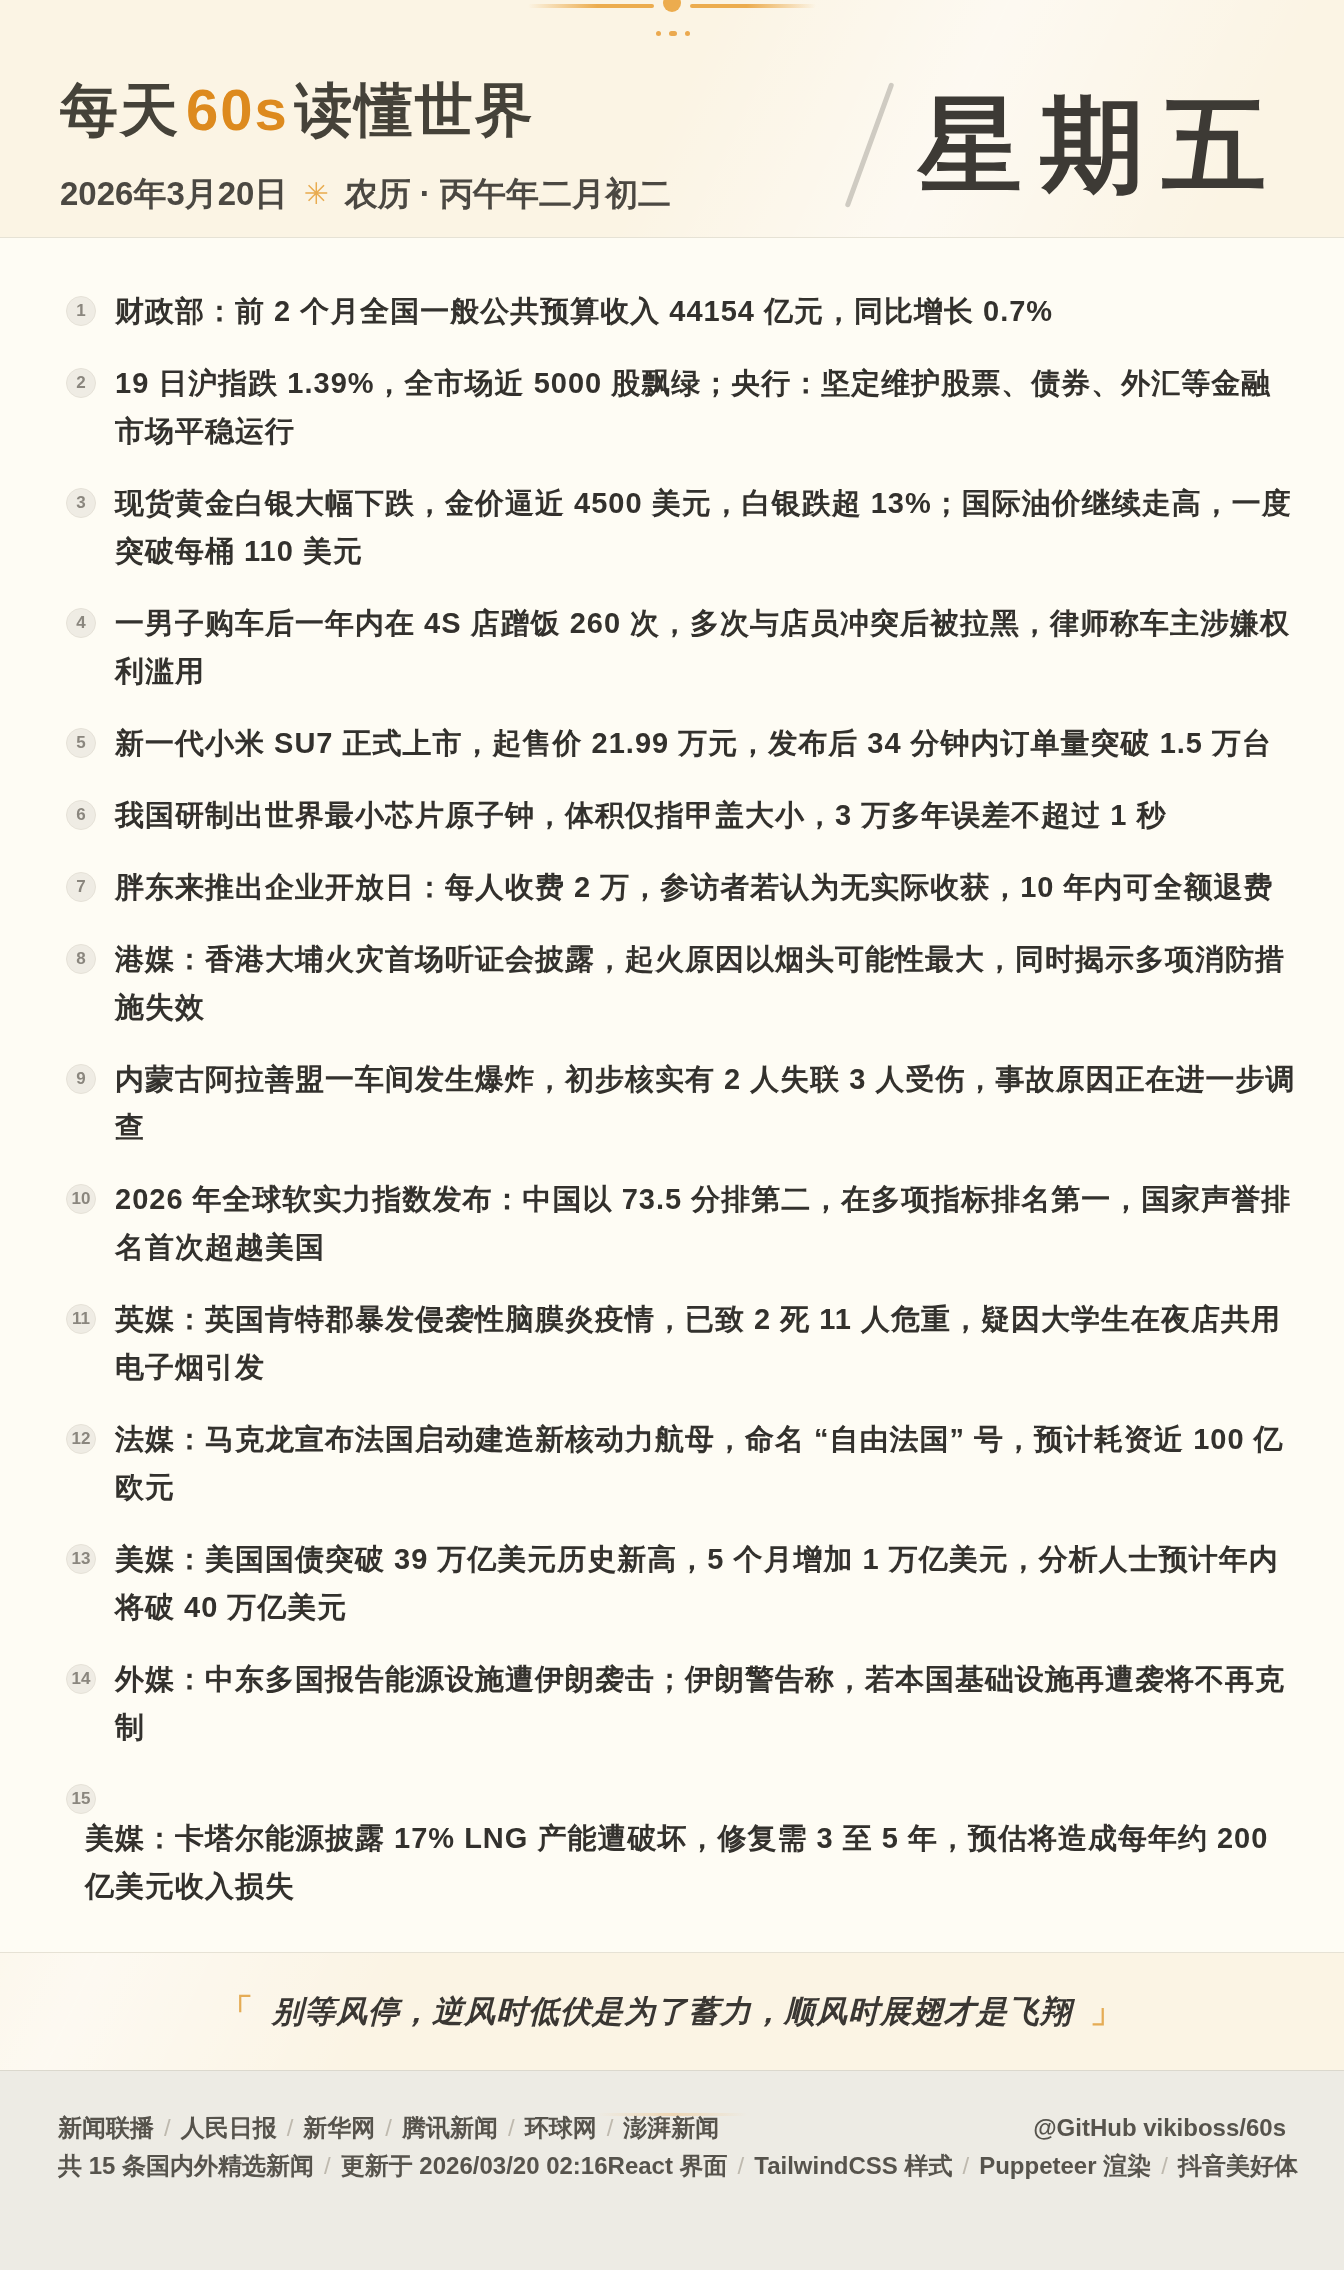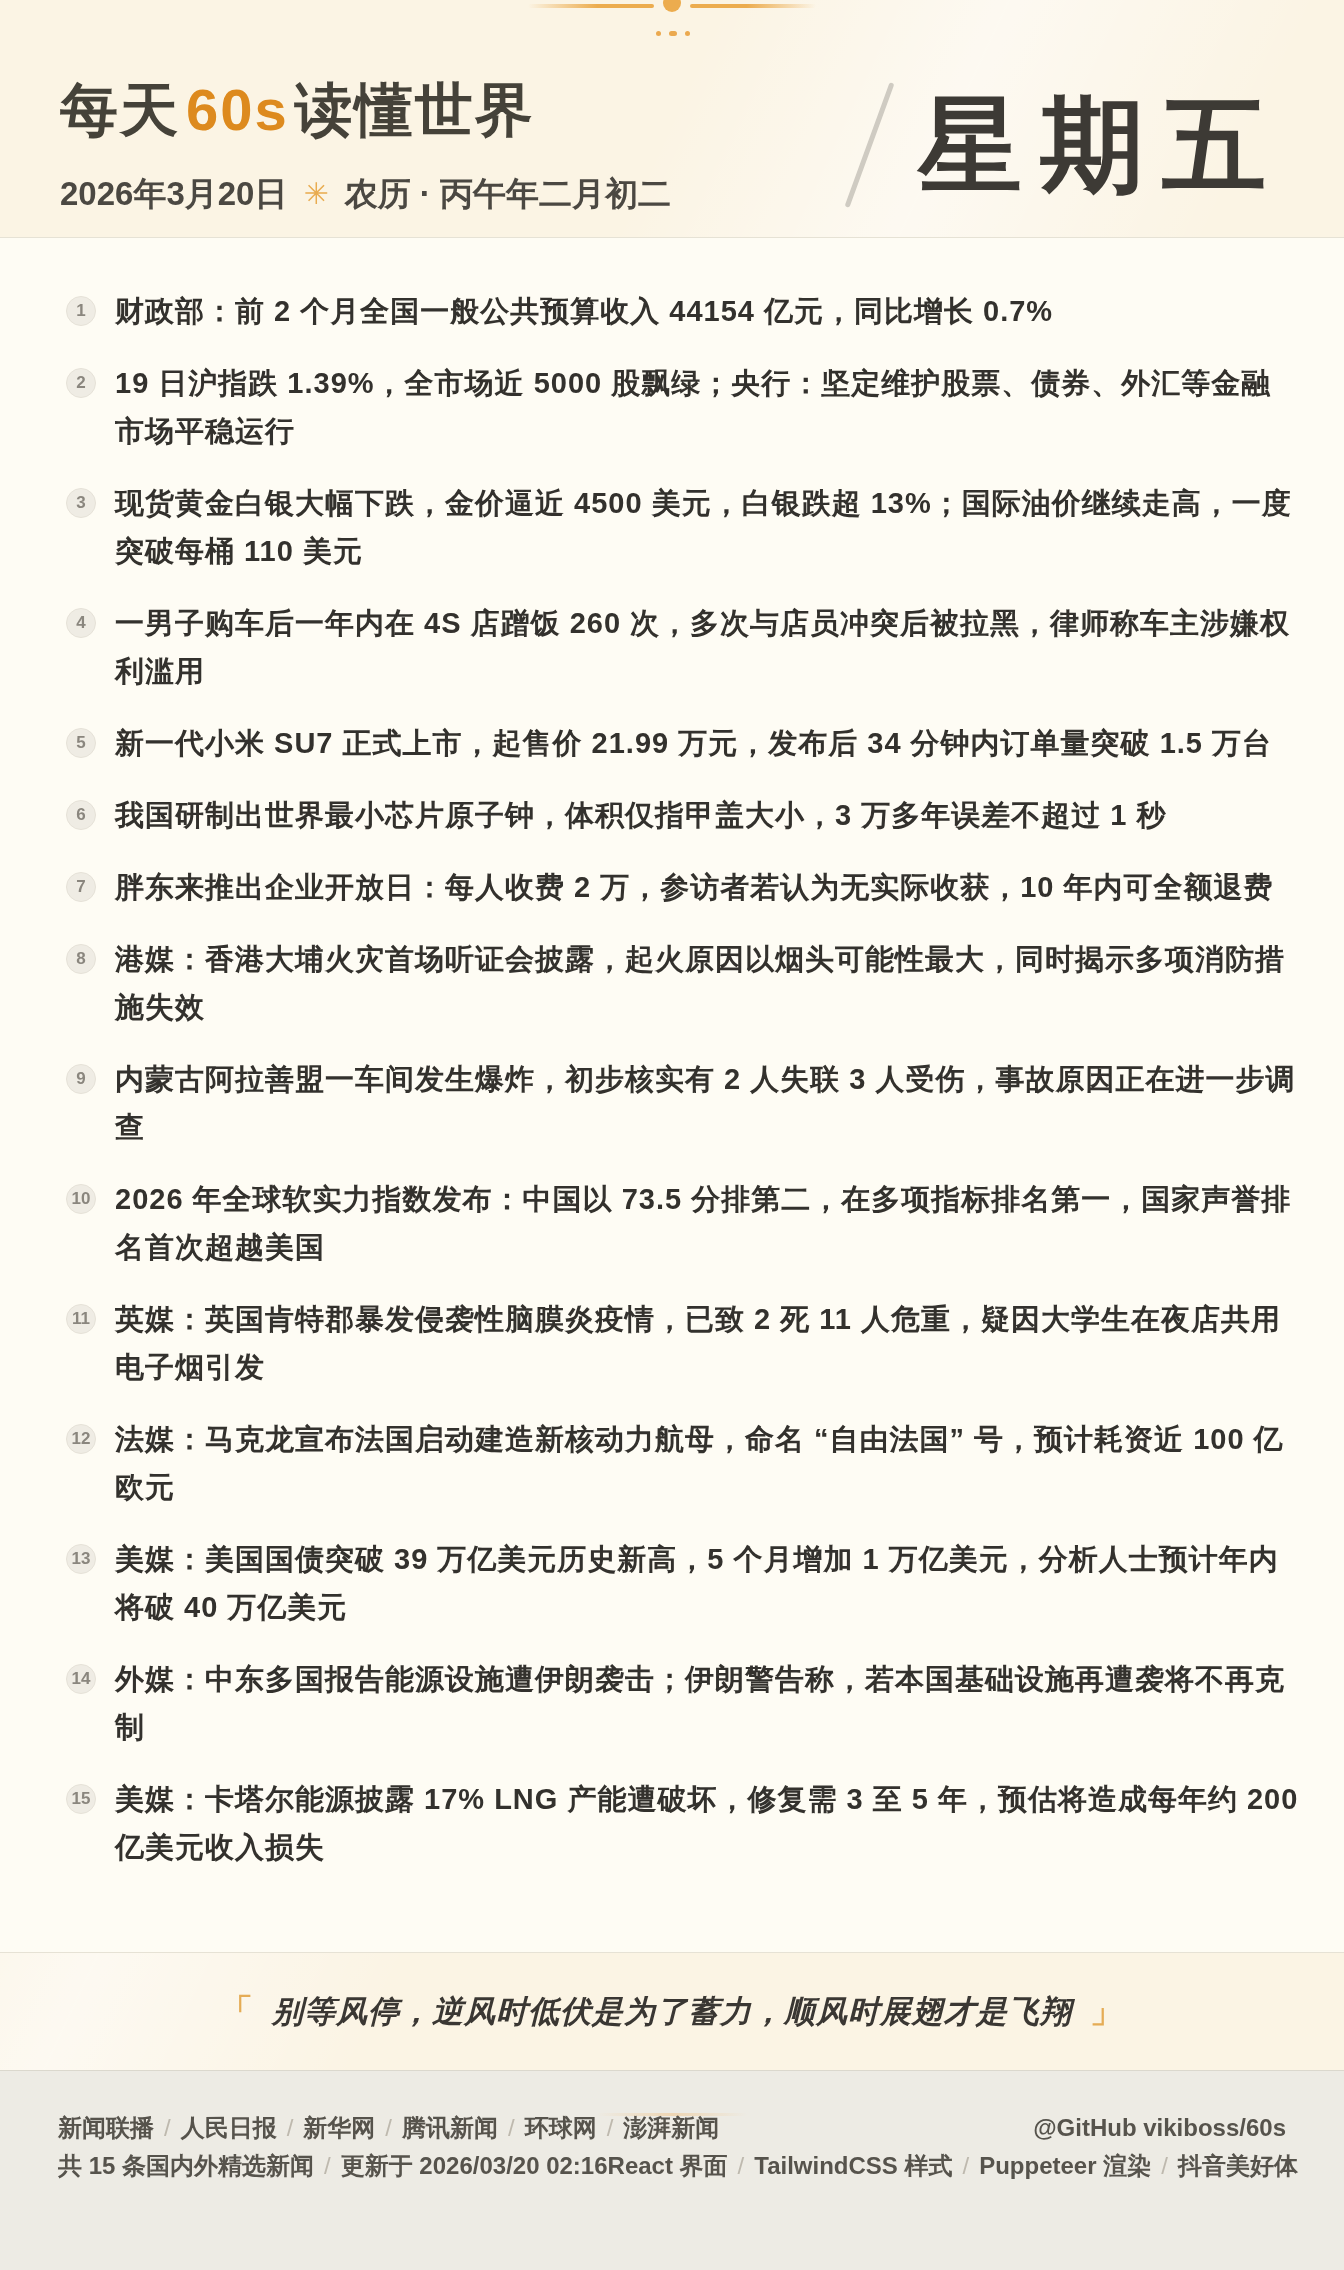--- a/index.html
+++ b/index.html
@@ -38,21 +38,21 @@
   .card{
     flex:1;
     background:#fefcf4;
     border-top:1px solid #e6e2d5;
     border-bottom:1px solid #e6e2d5;
     padding:49px 44px 0 66px;
     box-sizing:border-box;
   }
   .news-list{list-style:none;margin:0;padding:0;}
   .news-item{display:flex;margin-bottom:24px;}
-  .news-item:last-child{margin-bottom:16px;}
+  .news-item:last-child{margin-bottom:16px;flex-direction:column;}
   .badge{
     flex:none;width:30px;height:30px;margin-top:9px;
     border-radius:50%;background:#efece4;border:1px solid #e6e2d8;box-sizing:border-box;
     color:#8a867e;font-size:17px;font-weight:700;
     display:flex;align-items:center;justify-content:center;
   }
   .news-text{margin-left:19px;font-size:29px;line-height:48px;font-weight:700;color:#33312d;letter-spacing:1px;}
   
   .quote{
     flex:none;height:117px;box-sizing:border-box;

